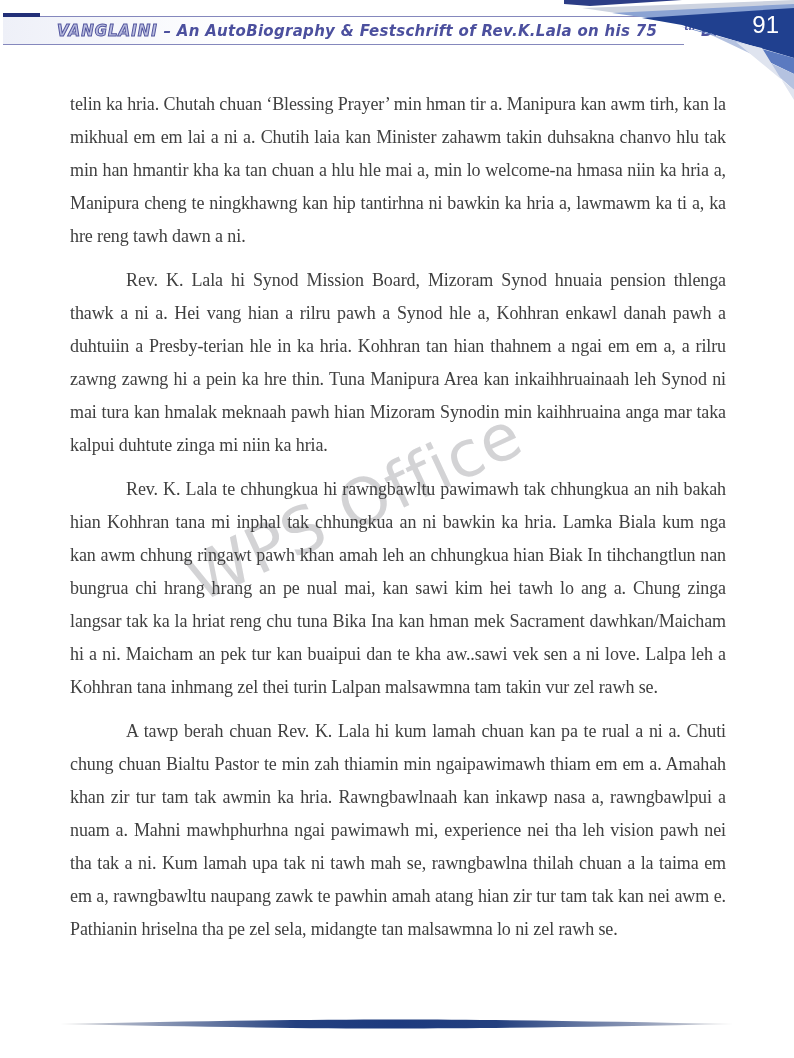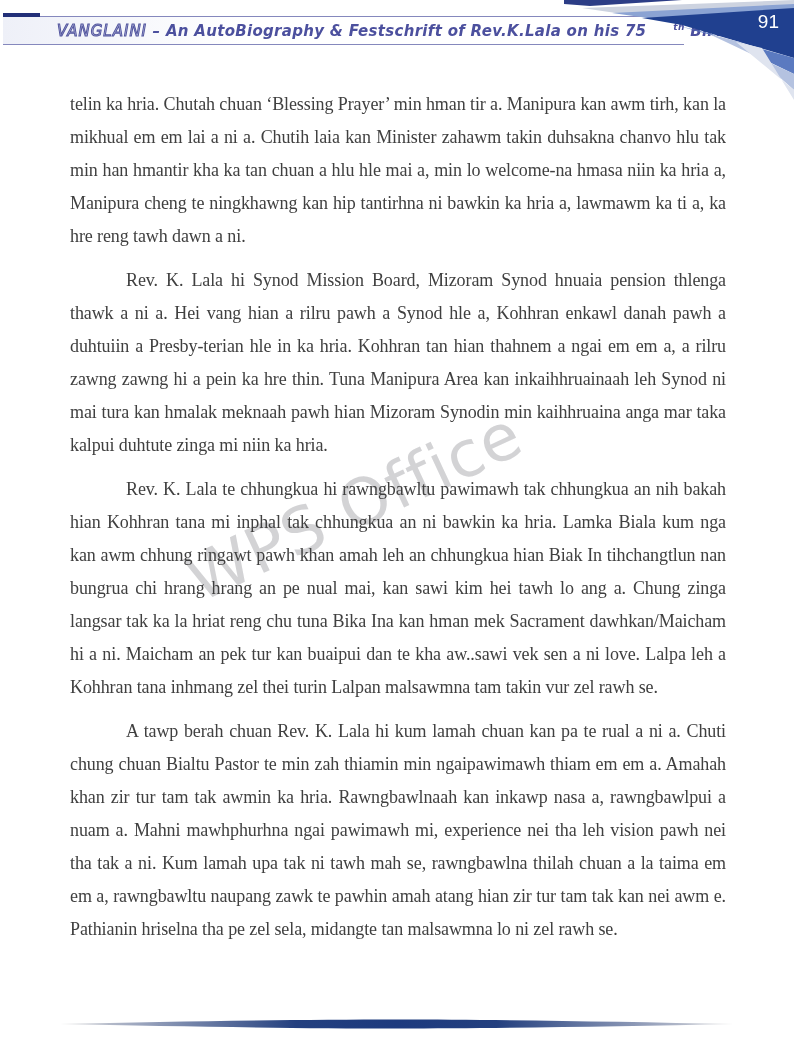--- a/index.html
+++ b/index.html
@@ -28,30 +28,30 @@
   }
   .hdr-title{
     font-family:"DejaVu Sans","Liberation Sans",sans-serif;
     font-style:italic;font-weight:600;
     font-size:15px;letter-spacing:.3px;
     color:#4c509e;white-space:nowrap;
   }
   .hdr-book{
     color:#b9bcdf;
     -webkit-text-stroke:1px #53569e;
-    letter-spacing:1px;font-weight:400;
+    letter-spacing:1px;font-weight:700;
   }
   .hdr-title sup{font-size:.6em;margin-left:27px;}
 
   
   .corner{position:absolute;top:0;right:0;width:230px;height:100px;z-index:4;}
   .pagenum{
     position:absolute;top:11px;right:15px;z-index:5;
     color:#ffffff;font-family:"Liberation Sans","DejaVu Sans",sans-serif;
-    font-size:19px;font-weight:500;text-align:center;
+    font-size:24px;font-weight:500;text-align:center;
   }
 
   
   .watermark{
     position:absolute;left:208px;top:538px;height:82px;line-height:82px;
     transform:rotate(-25deg);transform-origin:left bottom;
     font-family:"DejaVu Sans","Liberation Sans",sans-serif;
     font-size:64px;color:#c3c3c6;opacity:.72;letter-spacing:1px;
     white-space:nowrap;z-index:0;
   }

